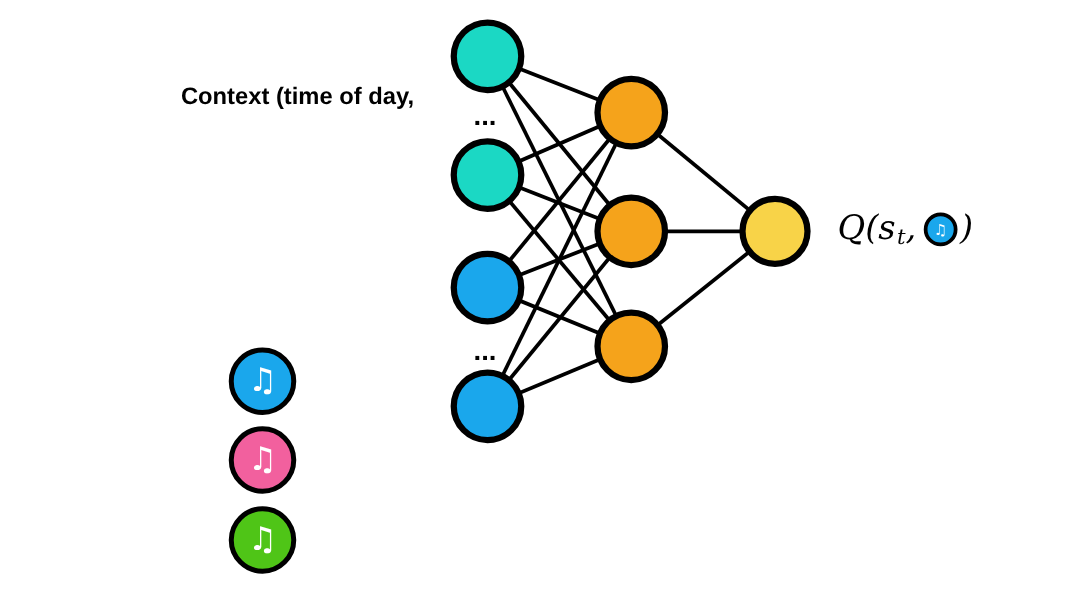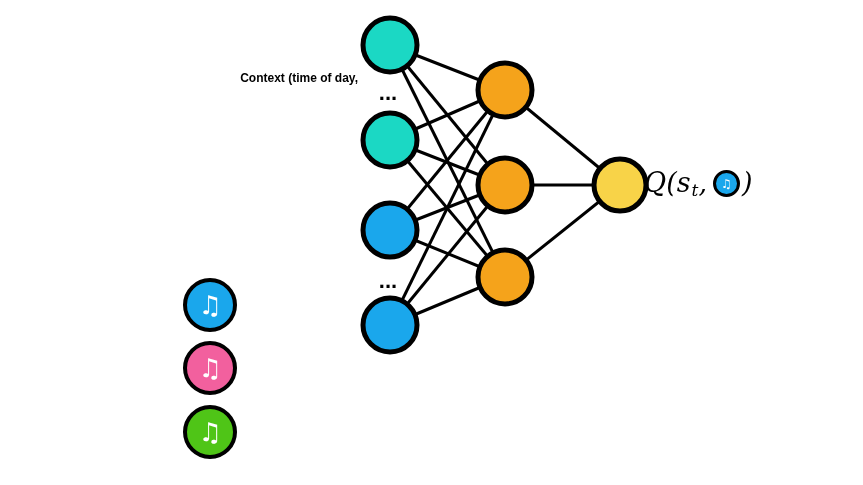--- a/index.html
+++ b/index.html
@@ -19,29 +19,29 @@
     font-weight: bold;
     font-size: 22px;
     fill: #000000;
     text-anchor: middle;
   }
   .context-label {
     position: absolute;
     left: 118px;
     top: 68px;
     width: 240px;
-    text-align: right;
+    text-align: center;
     font-weight: bold;
-    font-size: 12px;
+    font-size: 19px;
     line-height: 20px;
     color: #000000;
   }
   .q-label {
     position: absolute;
-    left: 644px;
+    left: 670px;
     top: 167px;
     display: flex;
     align-items: center;
     font-family: "DejaVu Serif", "Liberation Serif", serif;
     font-style: italic;
     font-size: 27px;
     color: #000000;
     justify-content: center;
   }
   .q-label .q-sub {

